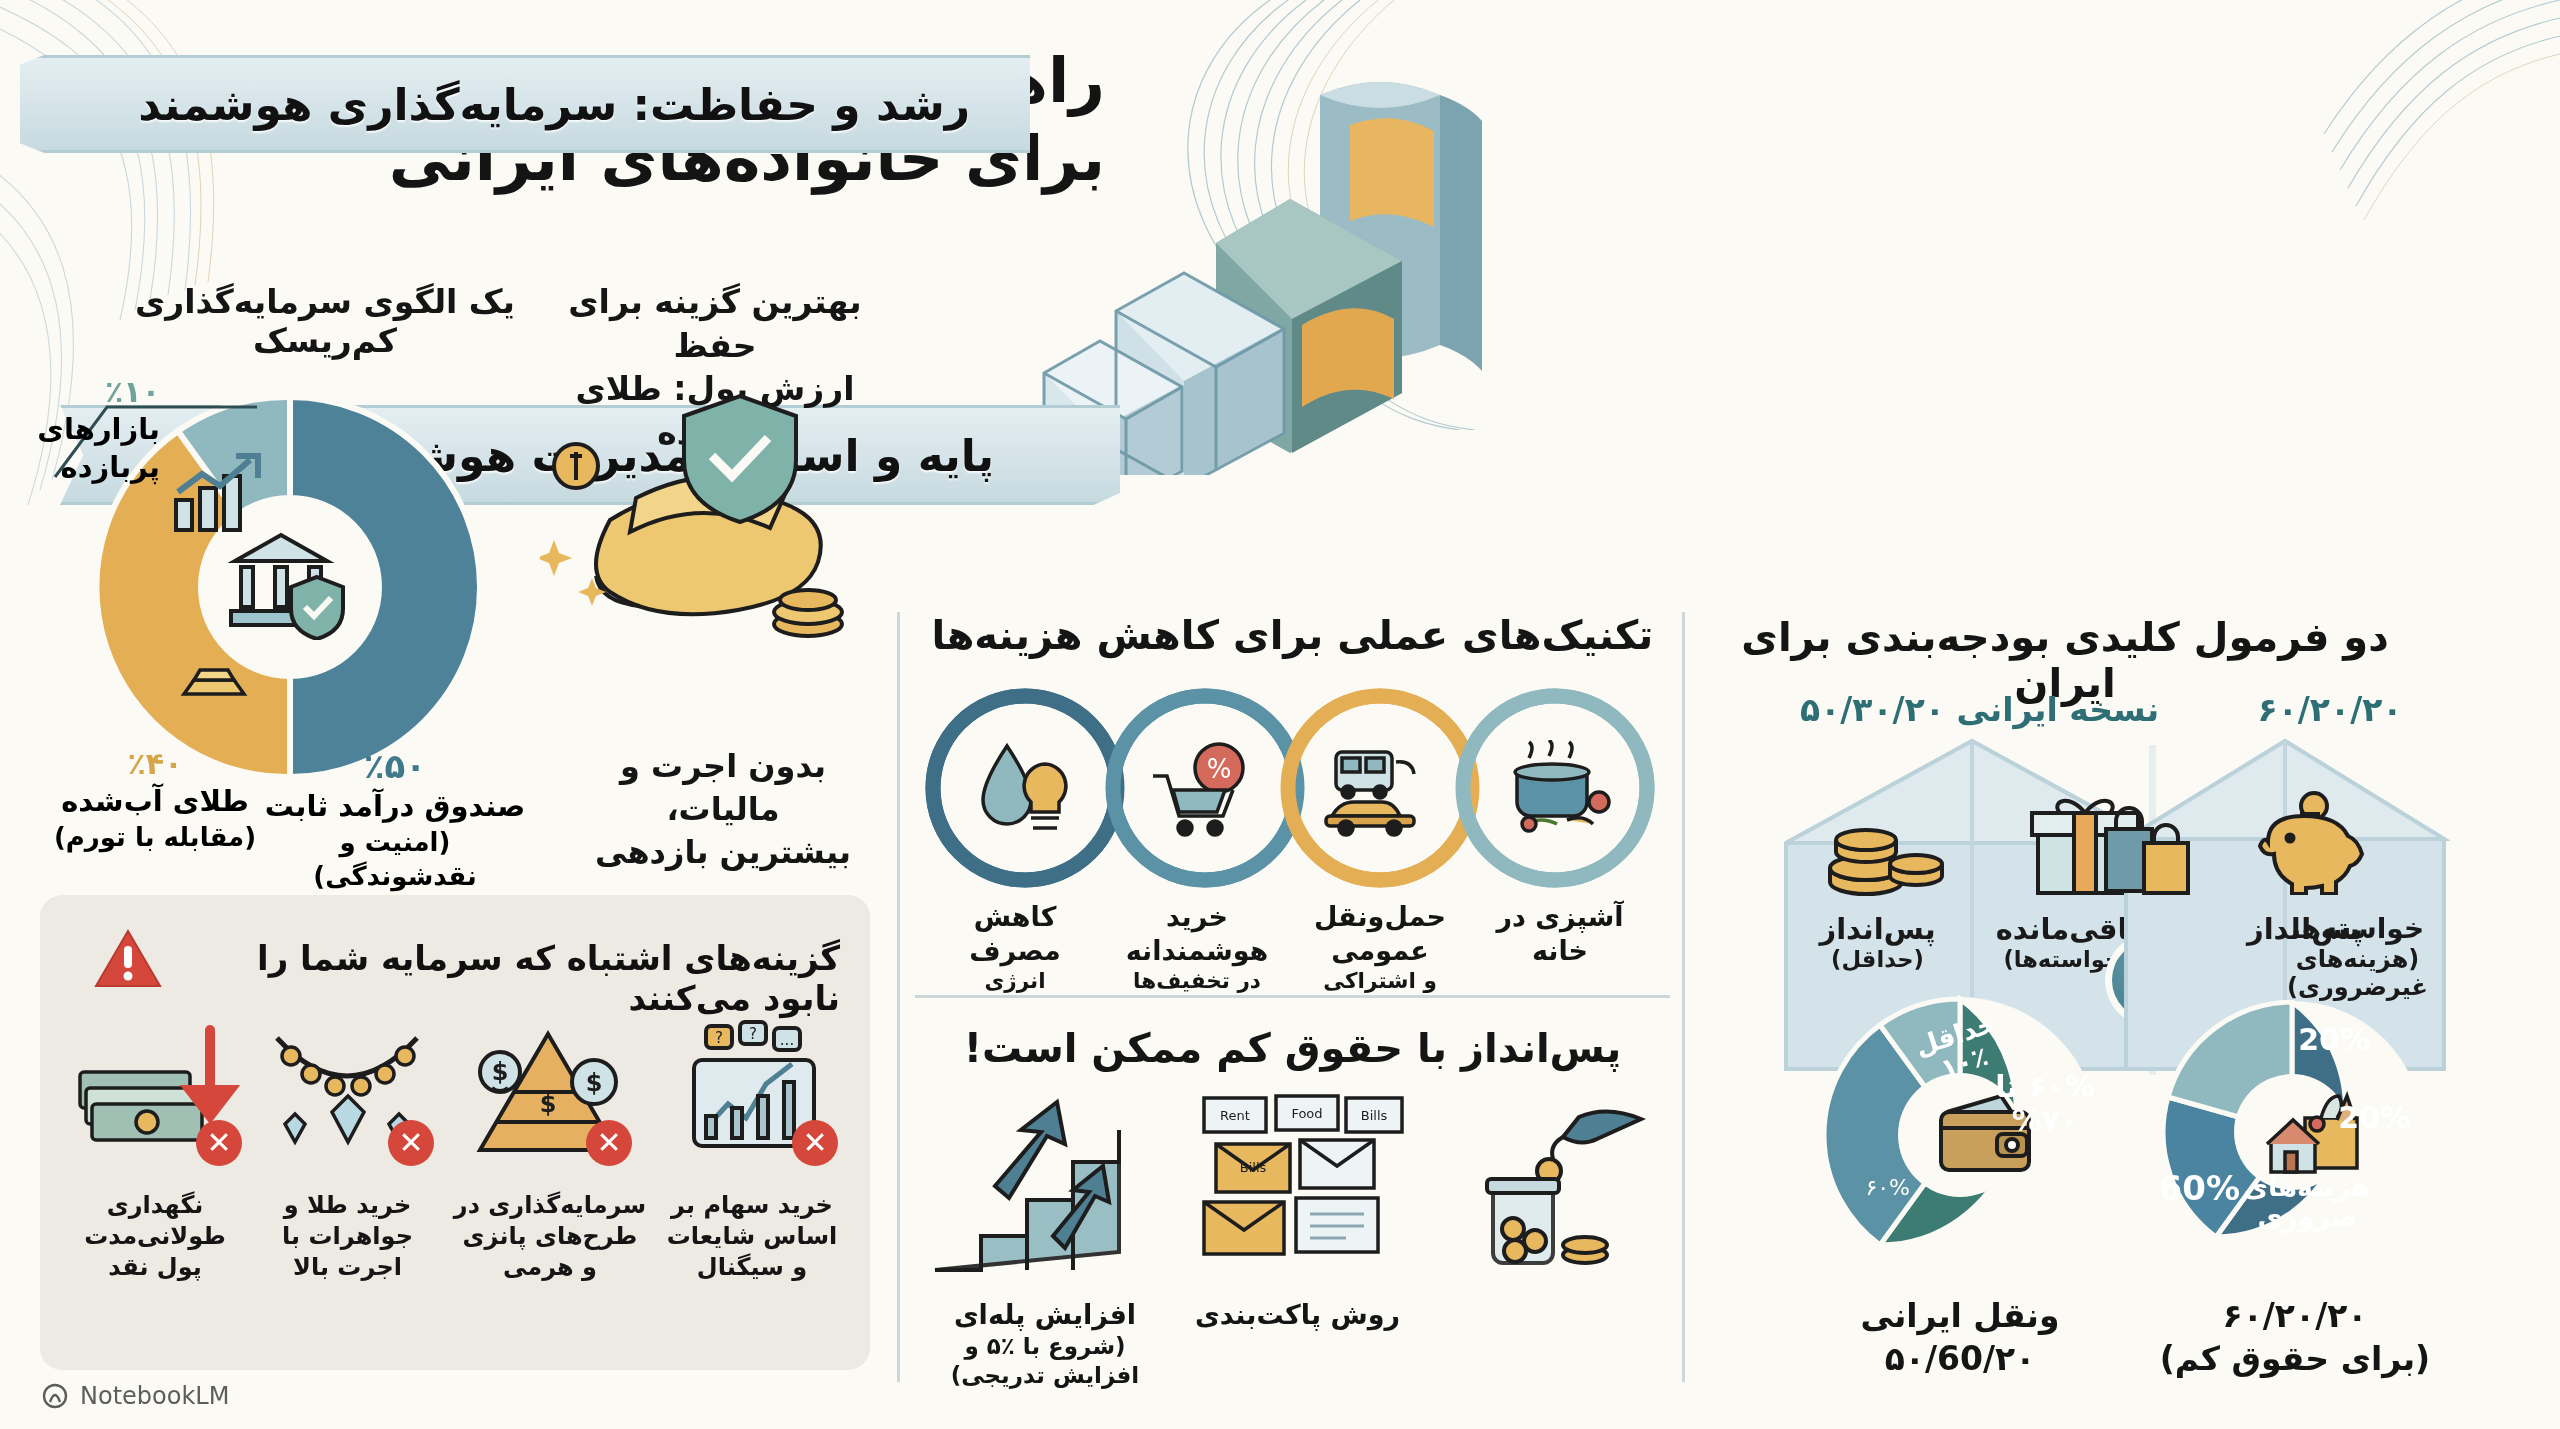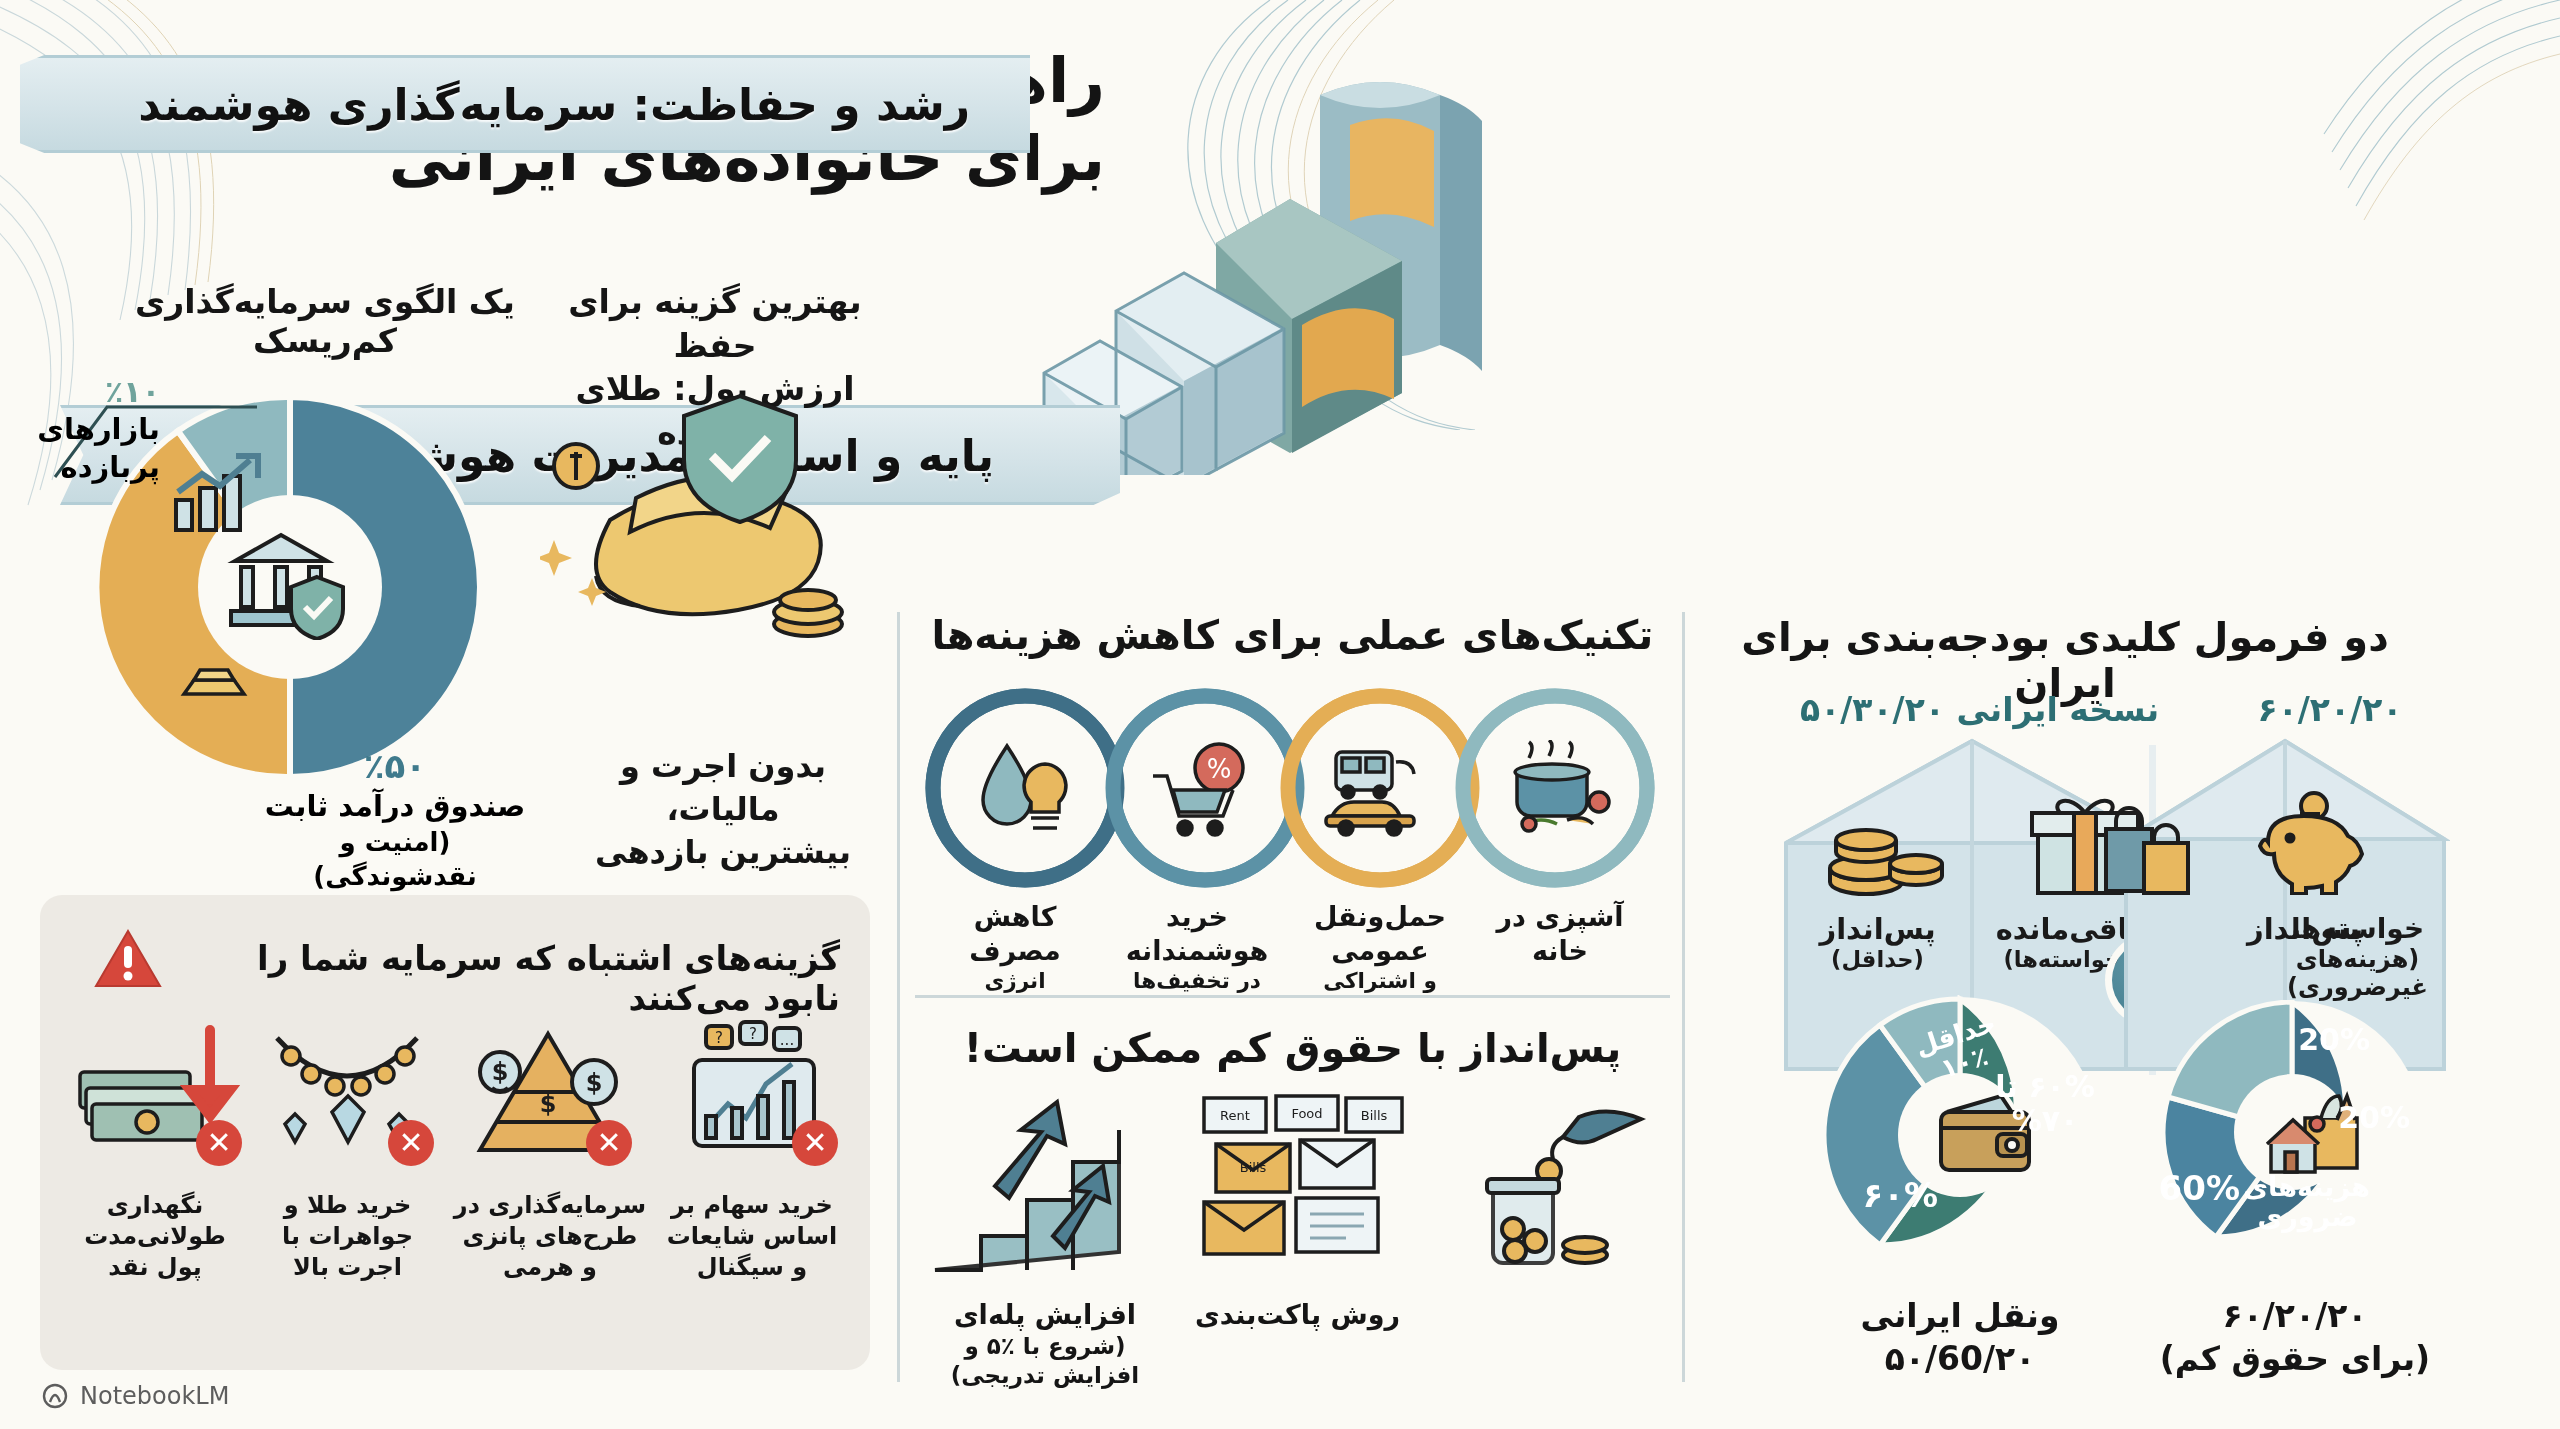--- a/index.html
+++ b/index.html
@@ -244,21 +244,21 @@
 
   <svg style="position:absolute;top:1090px;right:525px;width:100px;height:88px;" viewBox="0 0 100 88">
     <g stroke="#1d1d1d" stroke-width="4">
       <path d="M12 22 L66 6 L78 24" fill="#bcd6dc"></path>
       <rect x="6" y="22" width="88" height="58" rx="8" fill="#c8a05b"></rect>
       <path d="M6 38 h88" fill="none"></path>
       <rect x="62" y="44" width="30" height="22" rx="6" fill="#b8924f"></rect>
       <circle cx="77" cy="55" r="6" fill="#fbfaf5"></circle>
     </g>
   </svg>
-  <div style="position:absolute;top:1175px;right:622px;color:#fff;font-size:34px;font-weight:bold;">۶۰%</div>
+  <div style="position:absolute;top:1175px;right:650px;color:#fff;font-size:22px;font-weight:normal;">۶۰%</div>
   <div style="position:absolute;top:1070px;right:465px;color:#fff;font-size:30px;font-weight:bold;text-align:center;line-height:1.12;width:100px;">
     <span>۶۰% تا ۷۰%</span>
   </div>
   <div style="position:absolute;top:1020px;right:545px;color:#fff;font-size:26px;font-weight:bold;text-align:center;line-height:1.1;width:110px;transform:rotate(-18deg);">
     <span>حداقل ٪۱۰</span>
   </div>
 
   <div class="caption" style="top:1295px;right:455px;width:290px;font-size:33px;">
     <div>ونقل ایرانی</div>
     <div>۵۰/60/۲۰</div>
@@ -543,20 +543,25 @@
   <svg style="position:absolute;top:365px;right:2295px;width:220px;height:120px;" viewBox="0 0 220 120">
     <path d="M10 112 L62 42 L212 42" fill="none" stroke="#2e4f52" stroke-width="3"></path>
   </svg>
 
   <div class="donut-note" style="top:372px;right:2400px;width:150px;text-align:right;font-size:29px;">
     <div class="pct-mint" style="font-size:30px;">٪۱۰</div>
     <div>بازارهای</div>
     <div>پربازده</div>
   </div>
 
+  <div class="donut-note" style="top:744px;right:2290px;width:230px;text-align:center;font-size:29px;">
+    <div class="pct-gold" style="font-size:30px;">٪۴۰</div>
+    <div>طلای آب‌شده</div>
+    <div style="font-size:26px;">(مقابله با تورم)</div>
+  </div>
 
   <div class="donut-note" style="top:744px;right:2030px;width:270px;text-align:center;font-size:29px;">
     <div class="pct-teal" style="font-size:34px;">٪۵۰</div>
     <div>صندوق درآمد ثابت</div>
     <div style="font-size:26px;">(امنیت و نقدشوندگی)</div>
   </div>
 
   <div class="warn-panel" style="top:895px;right:1690px;width:830px;height:475px;"></div>
 
   <svg style="position:absolute;top:928px;right:2398px;width:68px;height:62px;" viewBox="0 0 68 62">

